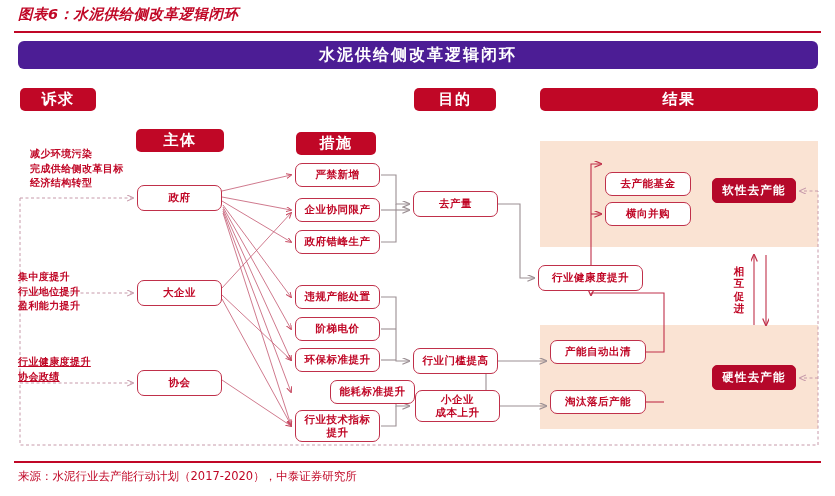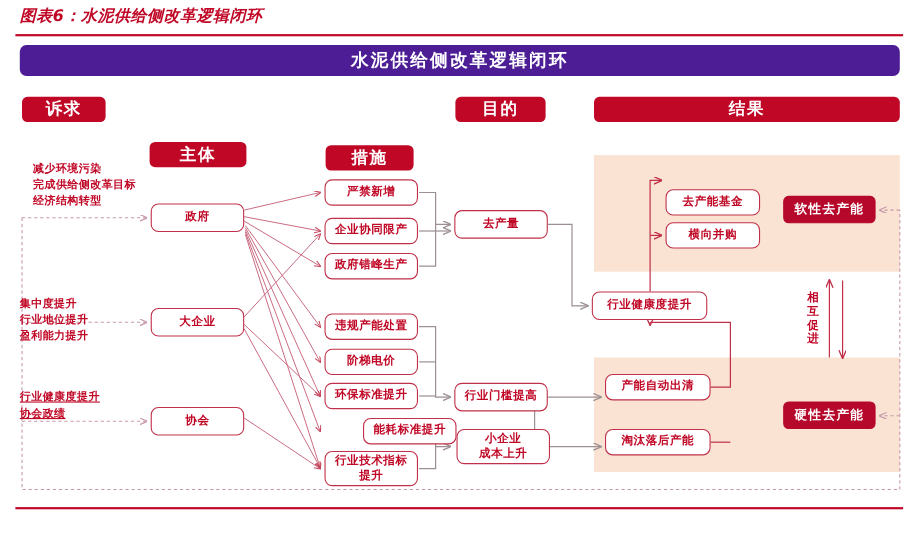--- a/index.html
+++ b/index.html
@@ -174,13 +174,14 @@
 协会政绩</div>
       </div>
 
     <div class="vtext" style="left: 733px; top: 140px; white-space: pre-line;">相
 互
 促
 进</div>
   </div>
 
   <div class="foot-rule"></div>
+  <div class="src">来源：水泥行业去产能行动计划（2017-2020），中泰证券研究所</div>
 </div>
 
 </body></html>

